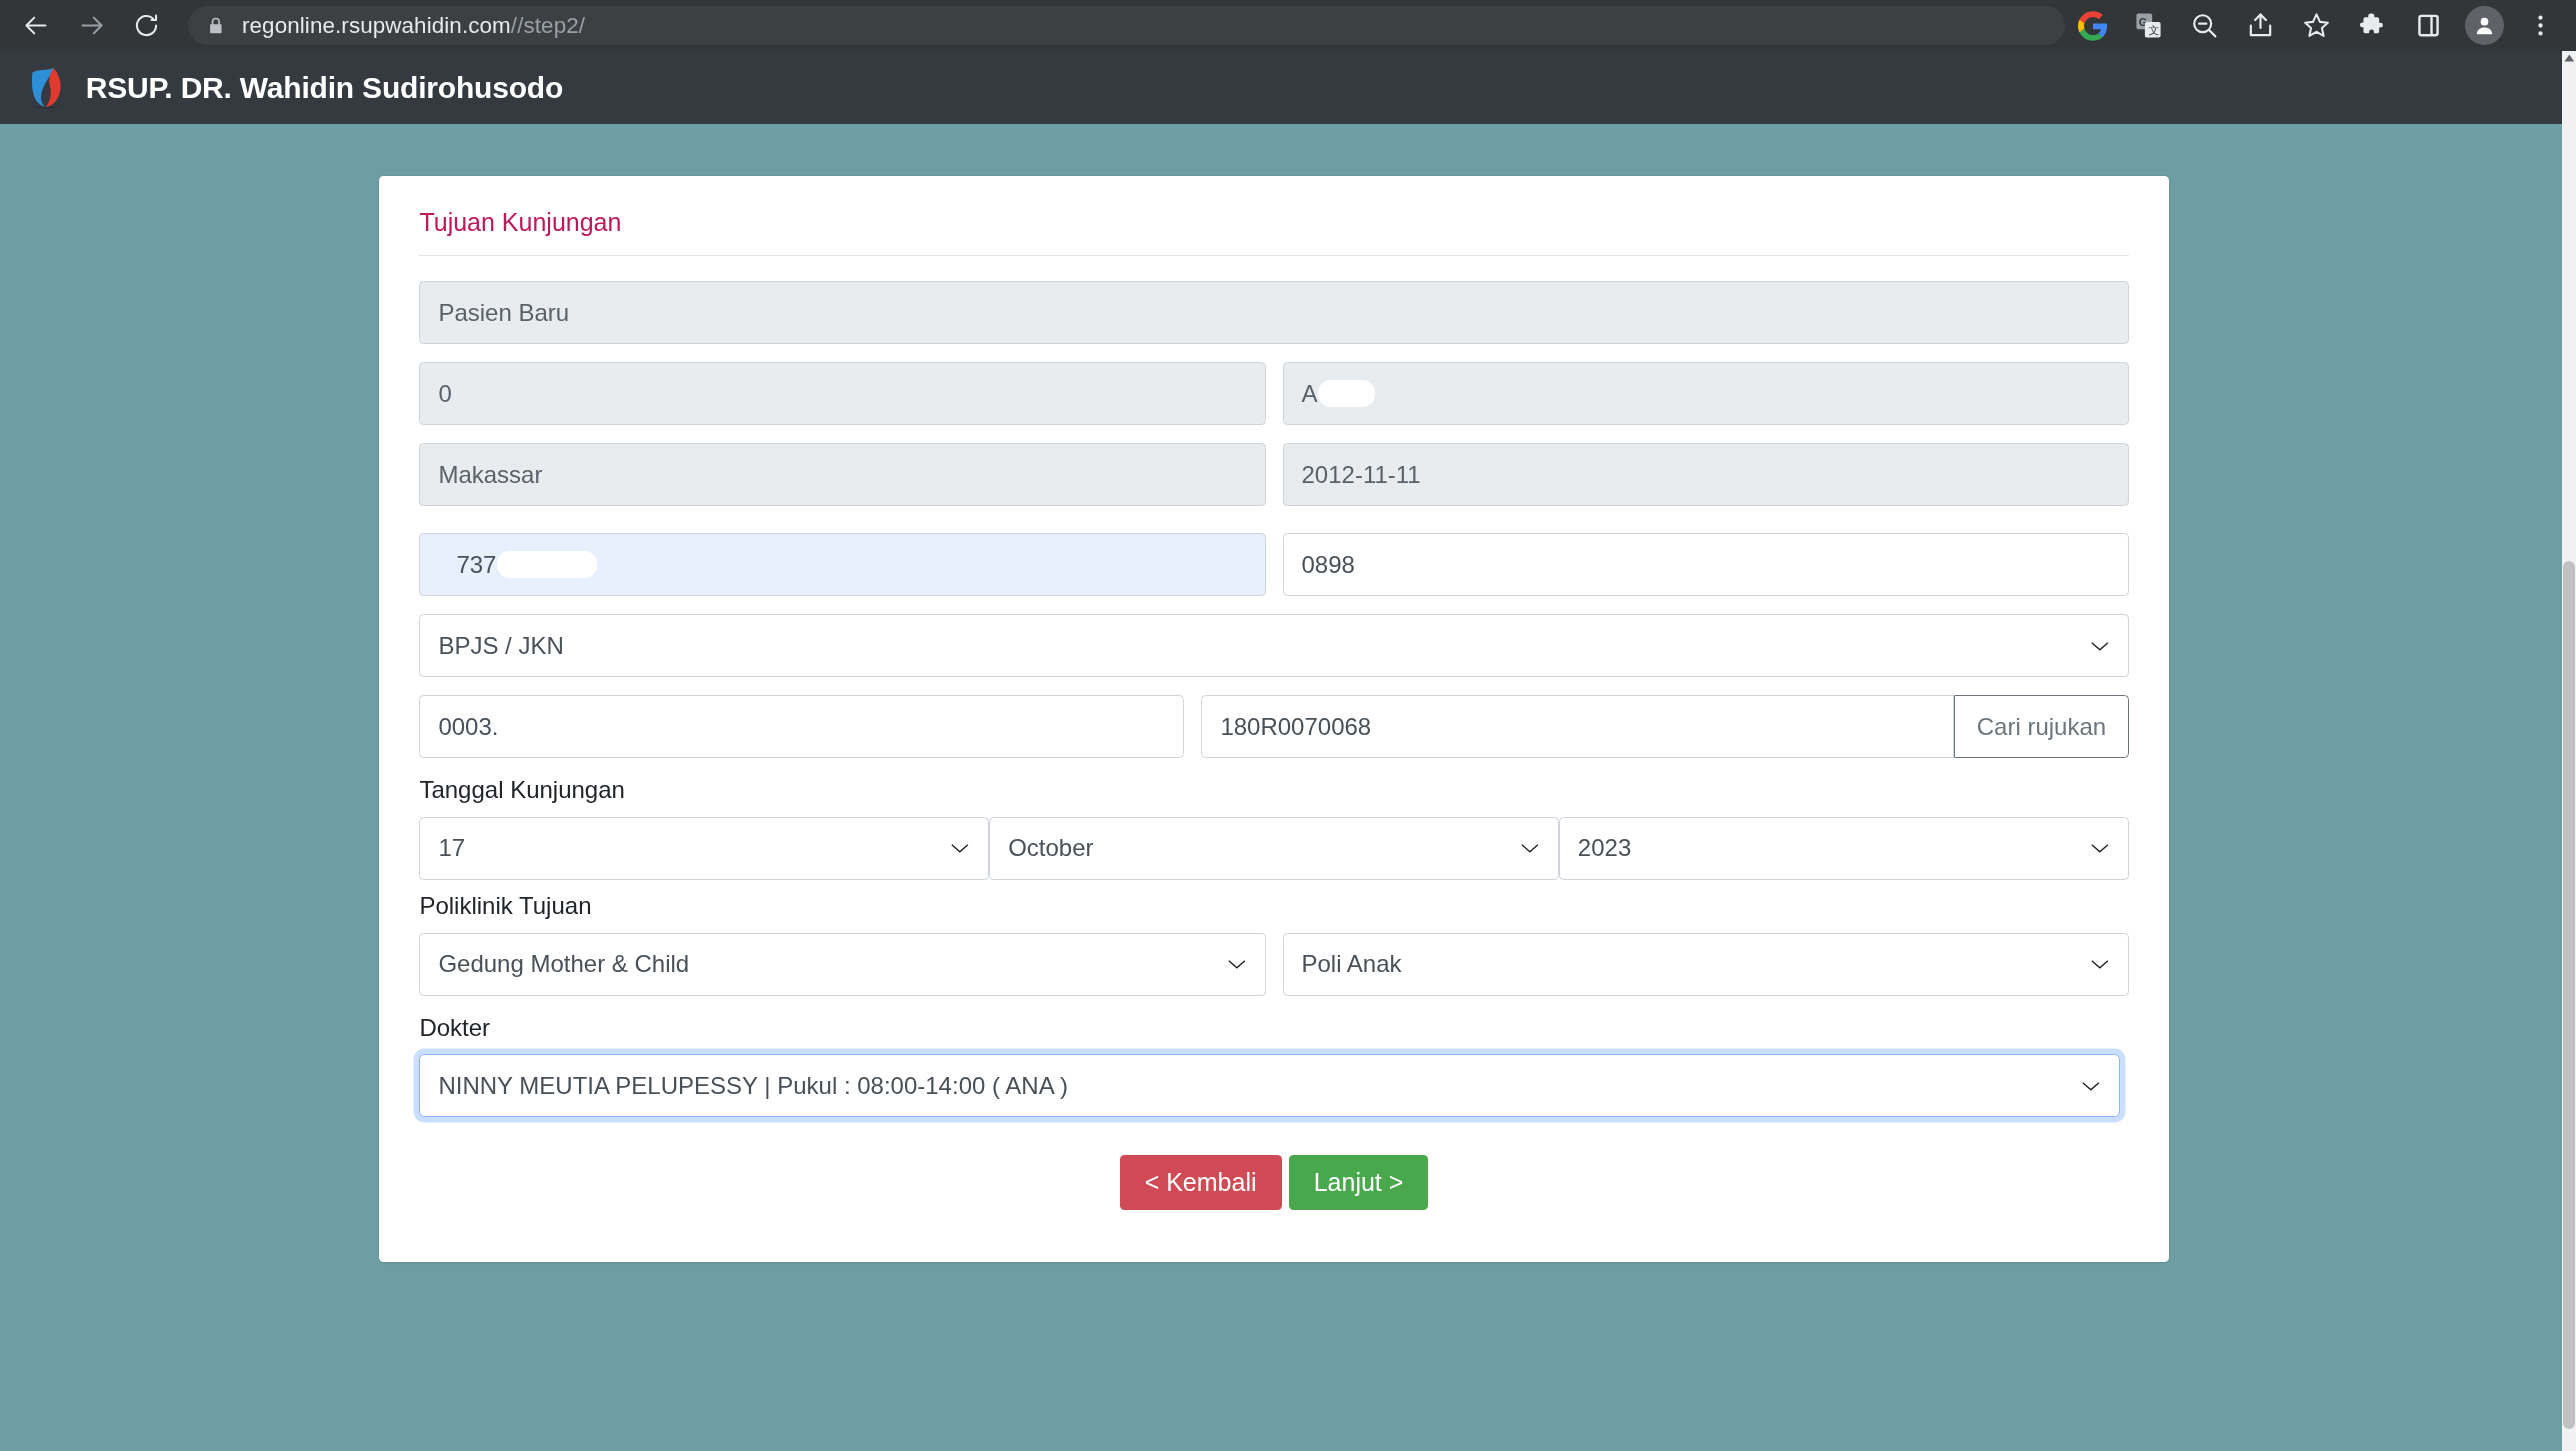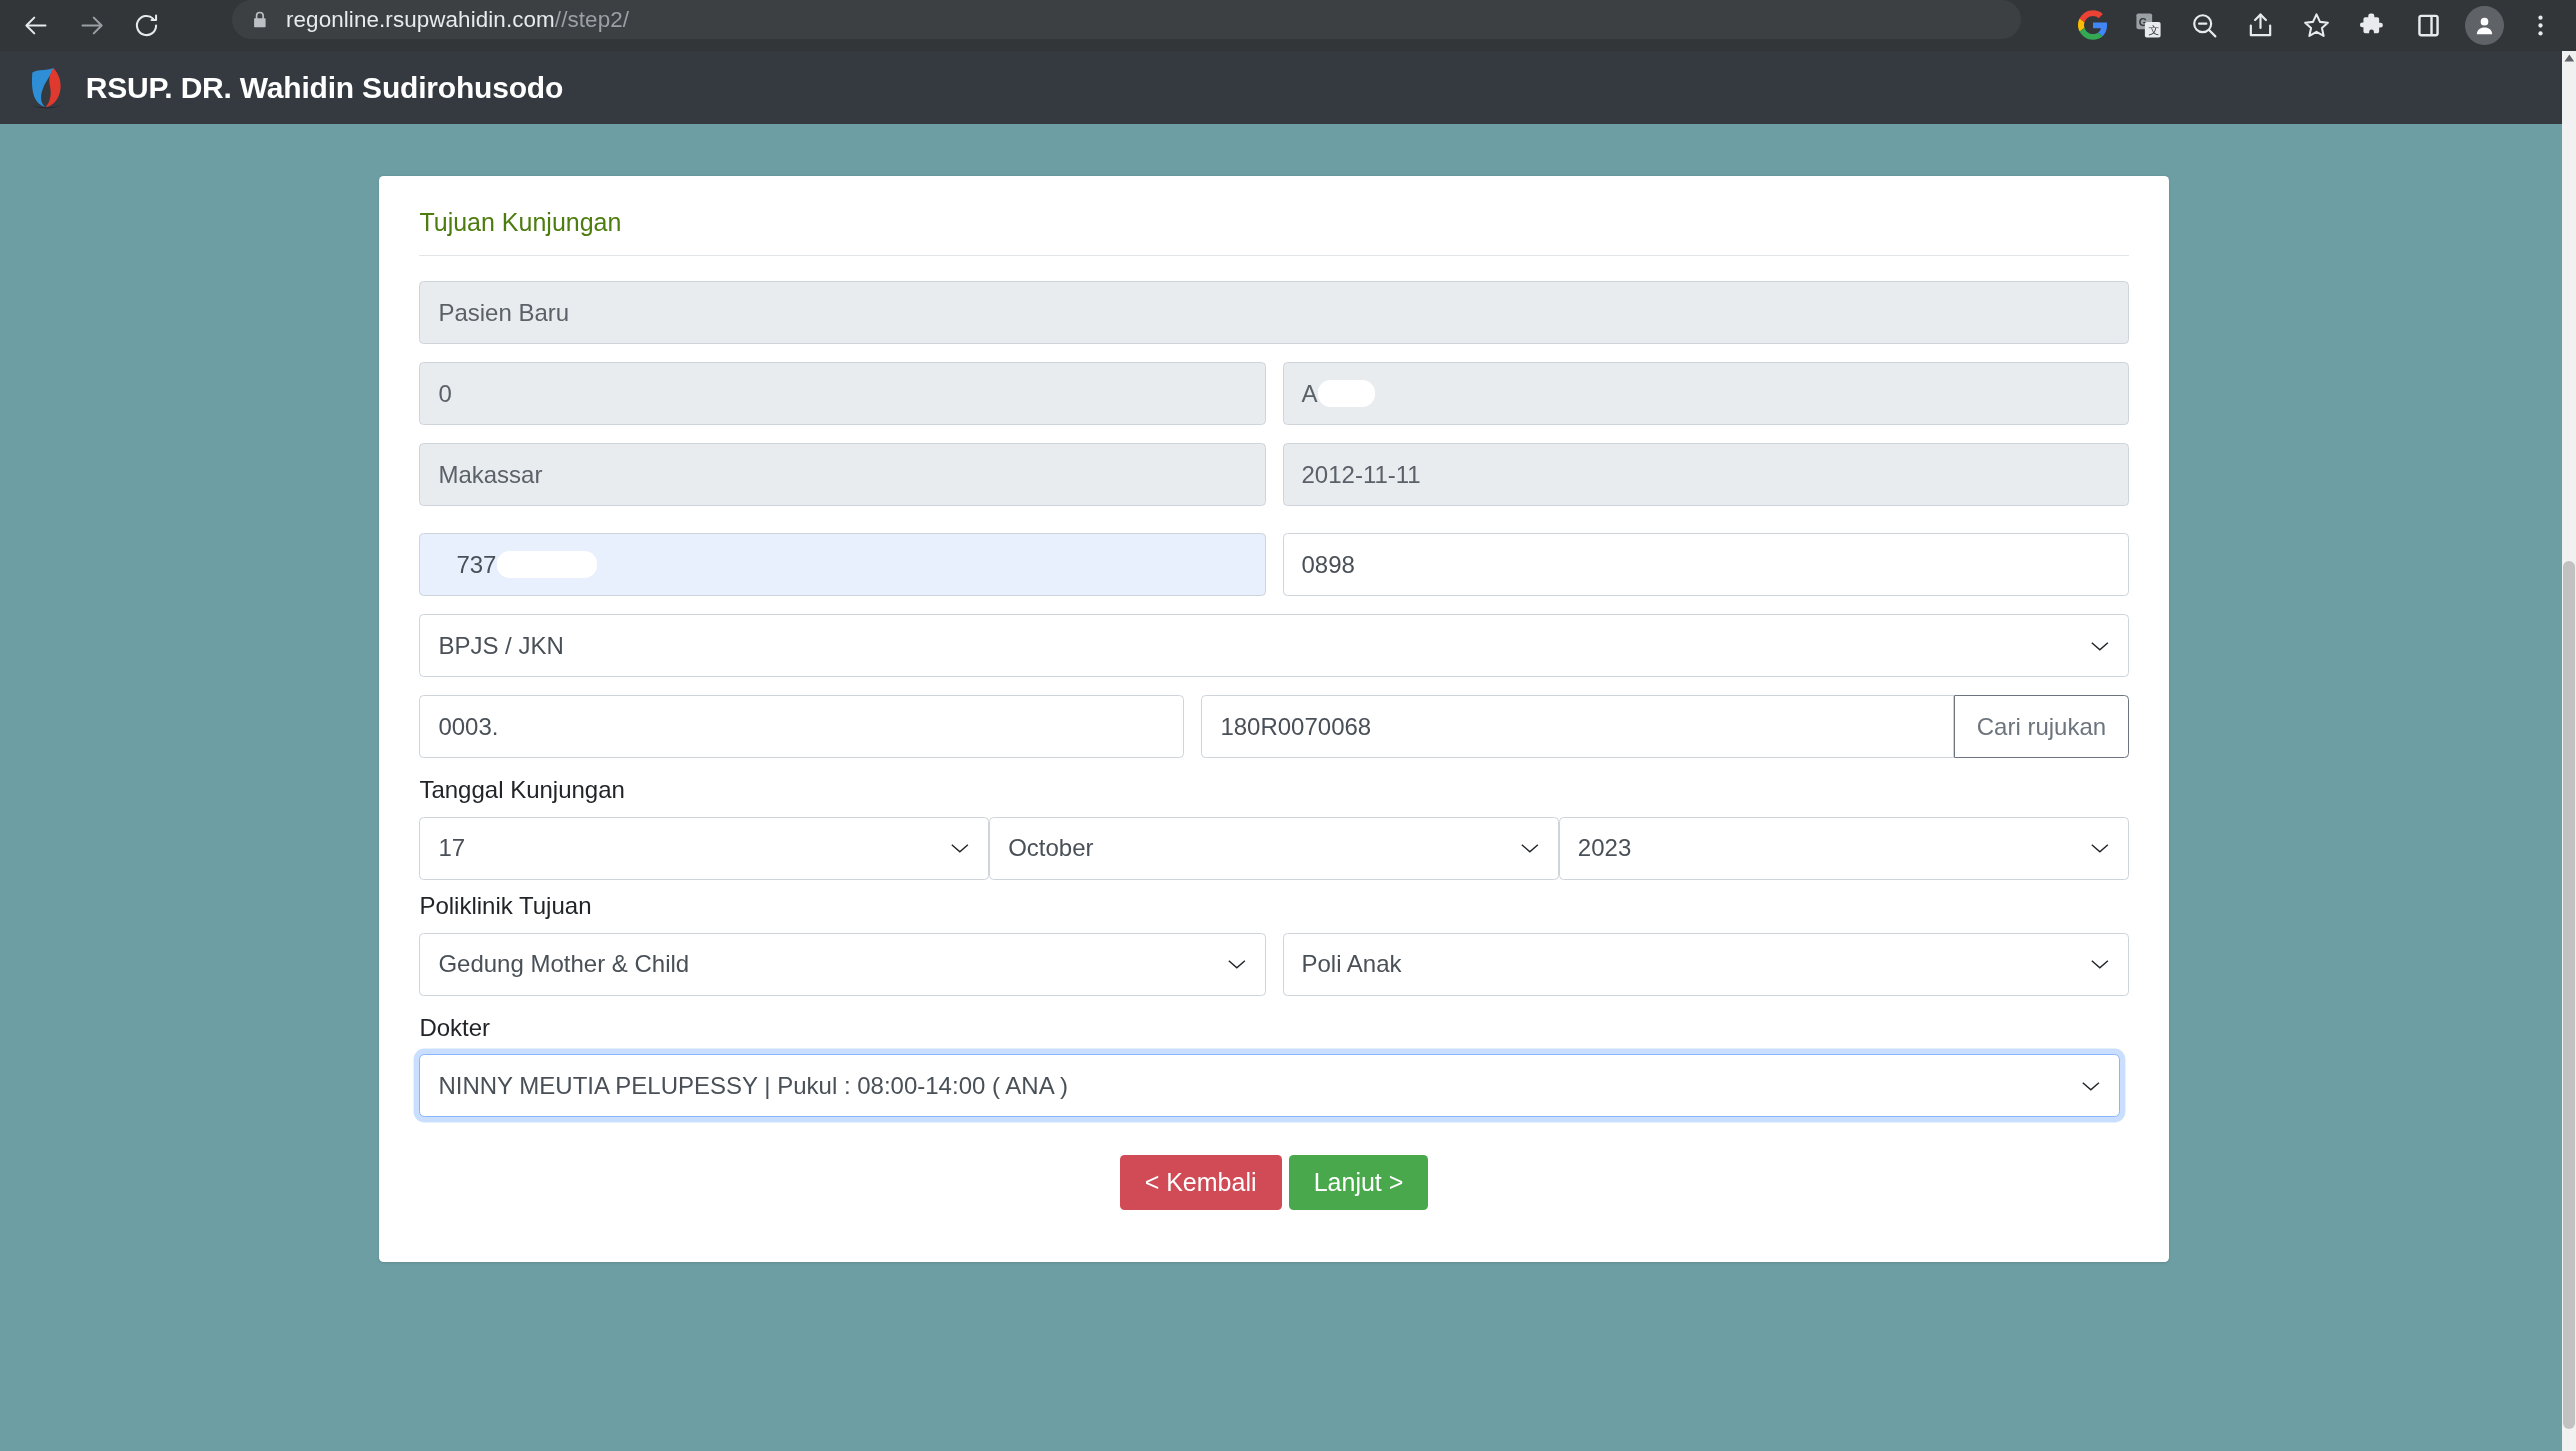--- a/index.html
+++ b/index.html
@@ -13,23 +13,22 @@
   }
 
   
   .browser-bar {
     position: absolute;
     top: 0; left: 0;
     width: 2576px;
     height: 51px;
     background: #323639;
     display: flex;
-    align-items: flex-start;
+    align-items: center;
     z-index: 50;
-    gap: 44px;
   }
   .nav-btns {
     display: flex;
     align-items: center;
     gap: 0px;
     padding-left: 9px;
   }
   .nav-btn {
     width: 55px; height: 50px;
     display: flex; align-items: center; justify-content: center;
@@ -117,21 +116,21 @@
     width: 1790px;
     background: #ffffff;
     border-radius: 4.5px;
     padding: 0 27px;
     box-shadow: 0 0.9px 2.7px rgba(0,0,0,0.12);
   }
   .card-inner { padding: 27px 13.4px 52px 13.4px; }
 
   .section-title {
     font-size: 25px;
-    color: #4d7c0f;
+    color: #be185d;
     padding: 5.4px 0 18px 0;
   }
   .divider {
     height: 0.9px;
     background: #e3e6e8;
     margin-bottom: 25px;
   }
 
   .form-row {
     display: flex;

